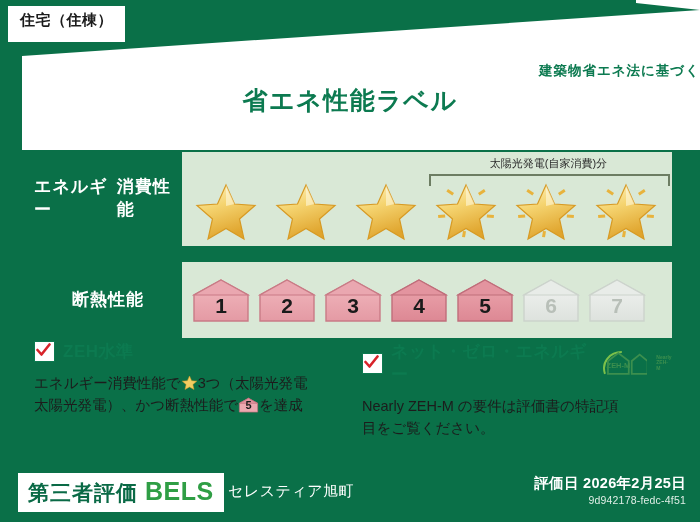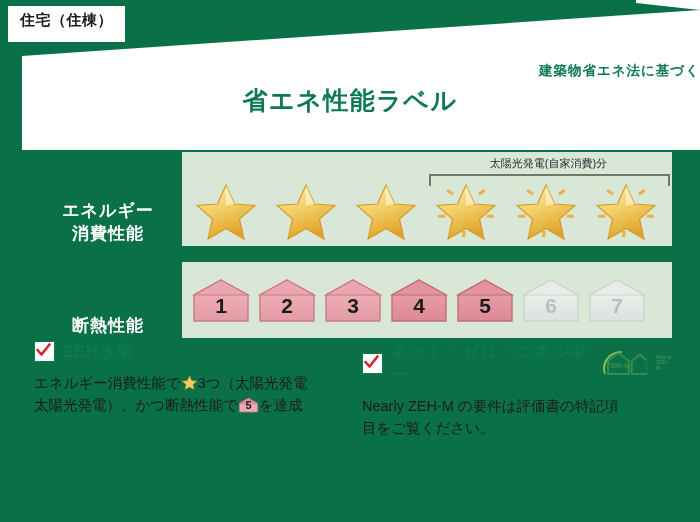--- a/index.html
+++ b/index.html
@@ -54,21 +54,21 @@
     position:absolute;left:34px;right:28px;
     display:flex;align-items:stretch;
     background:#d9e8d6;
     z-index:4;
   }
   .row-energy{top:152px;height:94px;}
   .row-insu{top:262px;height:76px;}
   .rowlabel{
     width:148px;flex:0 0 148px;
     background:#0a7048;color:#ffffff;
-    display:flex;flex-direction:column;align-items:center;justify-content:flex-end;
+    display:flex;flex-direction:row;align-items:center;justify-content:center;
     font-size:17px;font-weight:bold;letter-spacing:1px;line-height:1.35;
   }
   .rowbody{flex:1;position:relative;}
   
   .stars{
     position:absolute;left:4px;right:6px;bottom:2px;top:26px;
     display:flex;align-items:center;justify-content:space-around;
   }
   .star-wrap{position:relative;width:68px;height:64px;flex:0 0 68px;}
   .star-wrap svg{position:absolute;left:0;top:0;}
@@ -366,14 +366,23 @@
           <span class="cap">Nearly</span>
           <span class="cap">ZEH-M</span>
         </span>
       </span>
     </div>
     <div class="zeh-body">
       <span>Nearly ZEH-M の要件は評価書の特記項</span><br><span>目をご覧ください。</span>
     </div>
   </div>
 
+  <div class="footer">
+    <div class="bels">
+      <span class="j">第三者評価</span>
+      <span class="e">BELS</span>
+    </div>
+    <div class="bldg">セレスティア旭町</div>
+    <div class="fdate">評価日 2026年2月25日</div>
+    <div class="fid">9d942178-fedc-4f51</div>
+  </div>
 
 </div>
 
 </body></html>

